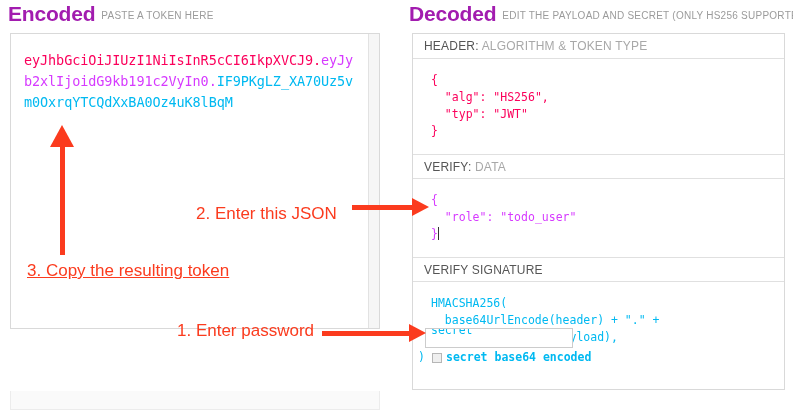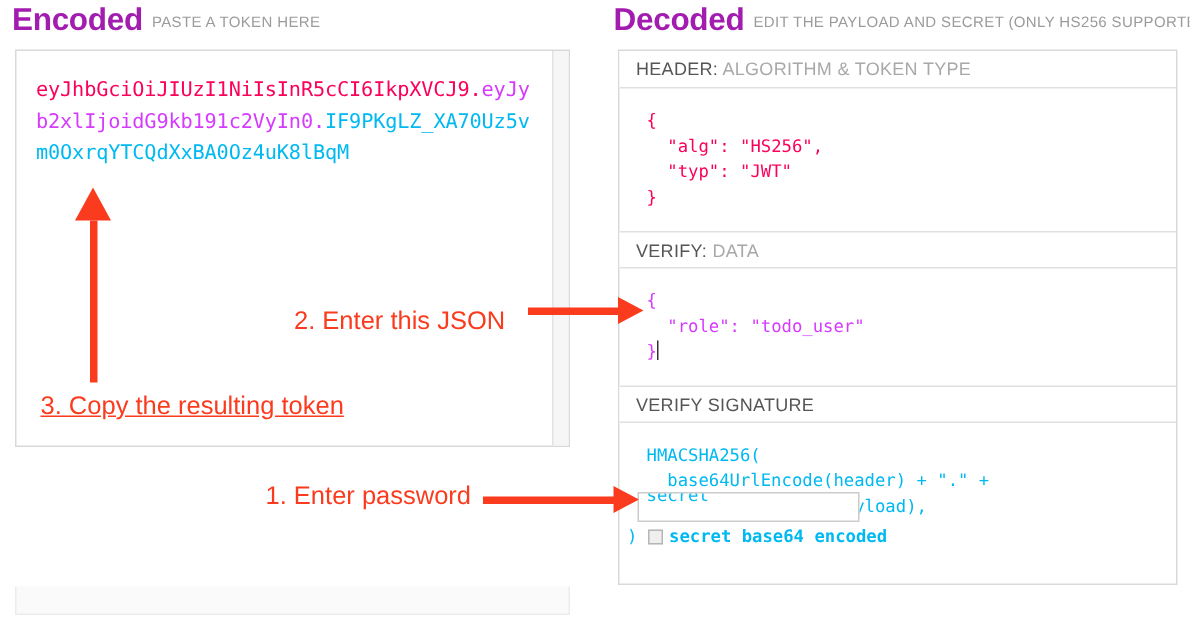--- a/index.html
+++ b/index.html
@@ -38,21 +38,21 @@
   }
   #head-encoded { left: 8px; }
   #head-decoded { left: 409px; }
 
   
   #encoded-panel {
     position: absolute;
     left: 10px;
     top: 33px;
     width: 370px;
-    height: 265px;
+    height: 296px;
     border: 1px solid #d9d9d9;
     background: #ffffff;
     box-sizing: border-box;
   }
   #encoded-scrolltrack {
     position: absolute;
     right: 0px;
     top: 0px;
     width: 11px;
     height: 100%;

